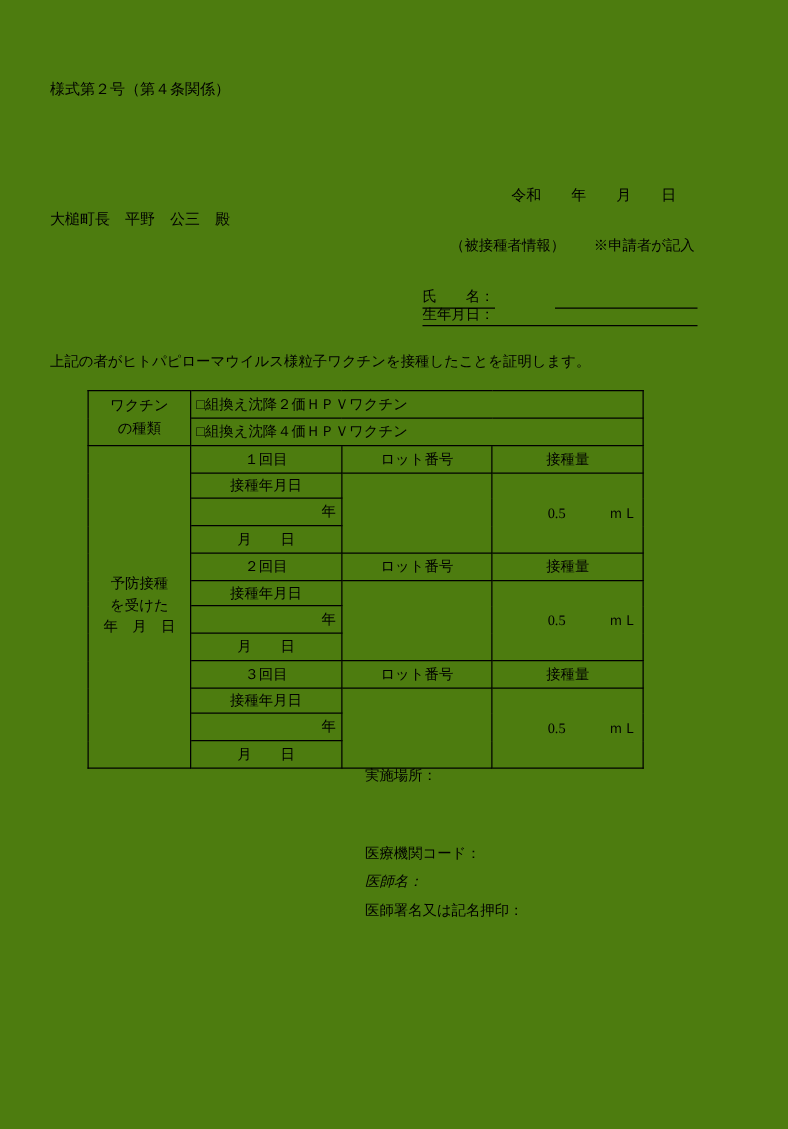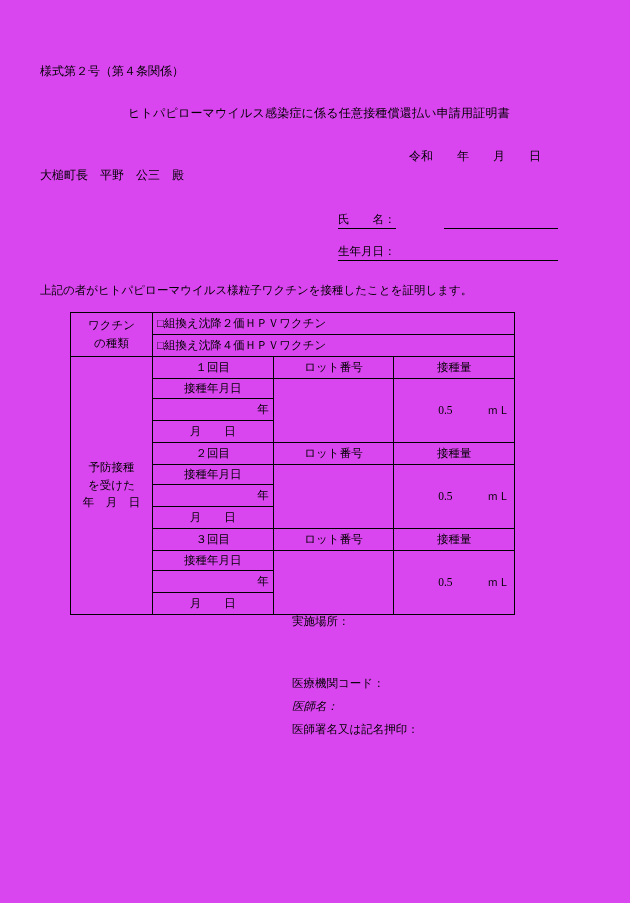--- a/index.html
+++ b/index.html
@@ -8,21 +8,21 @@
     background: #ffffff;
   }
   body {
     font-family: "Liberation Serif", "DejaVu Serif", serif;
     color: #000000;
   }
   #page {
     position: relative;
     width: 630px;
     height: 903px;
-    background: #d946ef;
+    background: #4d7c0f;
     overflow: hidden;
   }
   .abs { position: absolute; }
   .t { font-size: 11.5px; line-height: 1.35; white-space: pre; }
 
   
   #form-no      { left: 40px;  top: 63px;  font-size: 12px; }
   #doc-title    { left: 128px; top: 105px; font-size: 12px; letter-spacing: 0.2px; }
   #date-line    { left: 409px; top: 148px; font-size: 12px; }
   #addressee    { left: 40px;  top: 167px; font-size: 12px; }
@@ -39,21 +39,21 @@
     white-space: pre;
     border-bottom: 1px solid #000;
     padding-bottom: 1px;
   }
   .field-rule {
     flex: 1 1 auto;
     border-bottom: 1px solid #000;
     height: 14px;
   }
   #field-address  { left: 338px; top: 208px; }
-  #field-name     { left: 338px; top: 212px; gap: 48px; }
+  #field-name     { left: 338px; top: 230px; gap: 48px; }
   #field-birth    { left: 338px; top: 244px; }
 
   #statement { left: 40px; top: 283px; font-size: 11.5px; }
 
   
   #cert-table {
     left: 70px;
     top: 312px;
     width: 445px;
     border-collapse: collapse;
@@ -83,26 +83,26 @@
   #doctor-name{ left: 292px; top: 699px; font-size: 11.5px; font-style: italic; }
   #doctor-sign{ left: 292px; top: 722px; font-size: 11.5px; }
 </style>
 </head>
 <body>
 
 <div id="page">
 
   <div class="abs t" id="form-no">様式第２号（第４条関係）</div>
 
-  <div class="abs t" id="doc-title">ヒトパピローマウイルス感染症に係る任意接種償還払い申請用証明書</div>
 
   <div class="abs t" id="date-line">令和　　年　　月　　日</div>
 
   <div class="abs t" id="addressee">大槌町長　平野　公三　殿</div>
 
+  <div class="abs t" id="recipient-note">（被接種者情報）　　※申請者が記入</div>
 
 
   <div class="abs field-row" id="field-name">
     <span class="field-label">氏　　名：</span>
     <span class="field-rule"></span>
   </div>
 
   <div class="abs field-row" id="field-birth">
     <span class="field-label">生年月日：</span>
     <span class="field-rule"></span>

